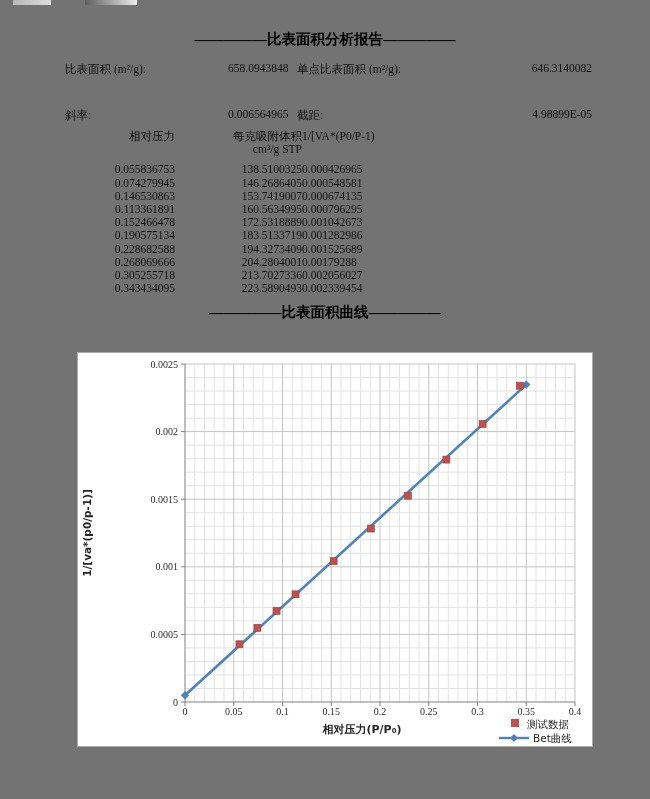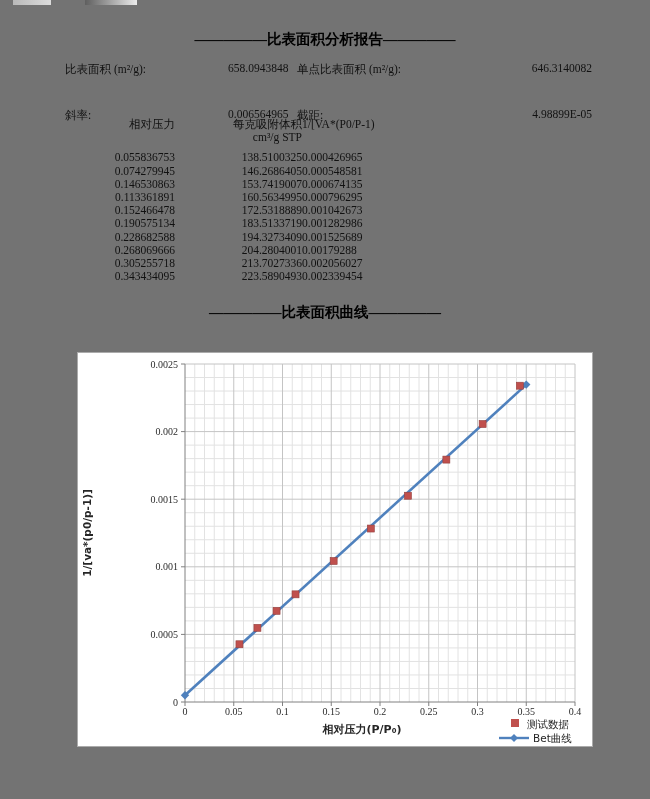--- a/index.html
+++ b/index.html
@@ -28,21 +28,21 @@
   .p-v1 { left:228px; }
   .p-l2 { left:297px; }
   .p-v2 { right:58px; text-align:center; }
 
   #data-table { position:absolute; top:118px; left:0; width:650px; font-size:11.5px; color:#111; }
   .t-row { display:flex; height:13.2px; line-height:13.2px; }
   .t-c1 { width:175px; text-align:right; }
   .t-c2 { width:127px; text-align:right; }
   .t-c3 { width:290px; text-align:left; }
   .t-head .t-c2 div { height:13.2px; line-height:13.2px; }
-  .t-head { height:26.4px; }
+  .t-head { height:26.4px;margin-top:12px; }
   #table-body { margin-top:7px; }
 
   #chart-wrap { position:absolute; left:77px; top:352px; width:516px; height:395px; }
   svg text { font-family:"Liberation Serif","DejaVu Serif",serif; }
   svg text.axis-title, svg text.legend-label {
     font-family:"DejaVu Sans","Liberation Sans",sans-serif;
   }
 </style>
 </head>
 <body>

